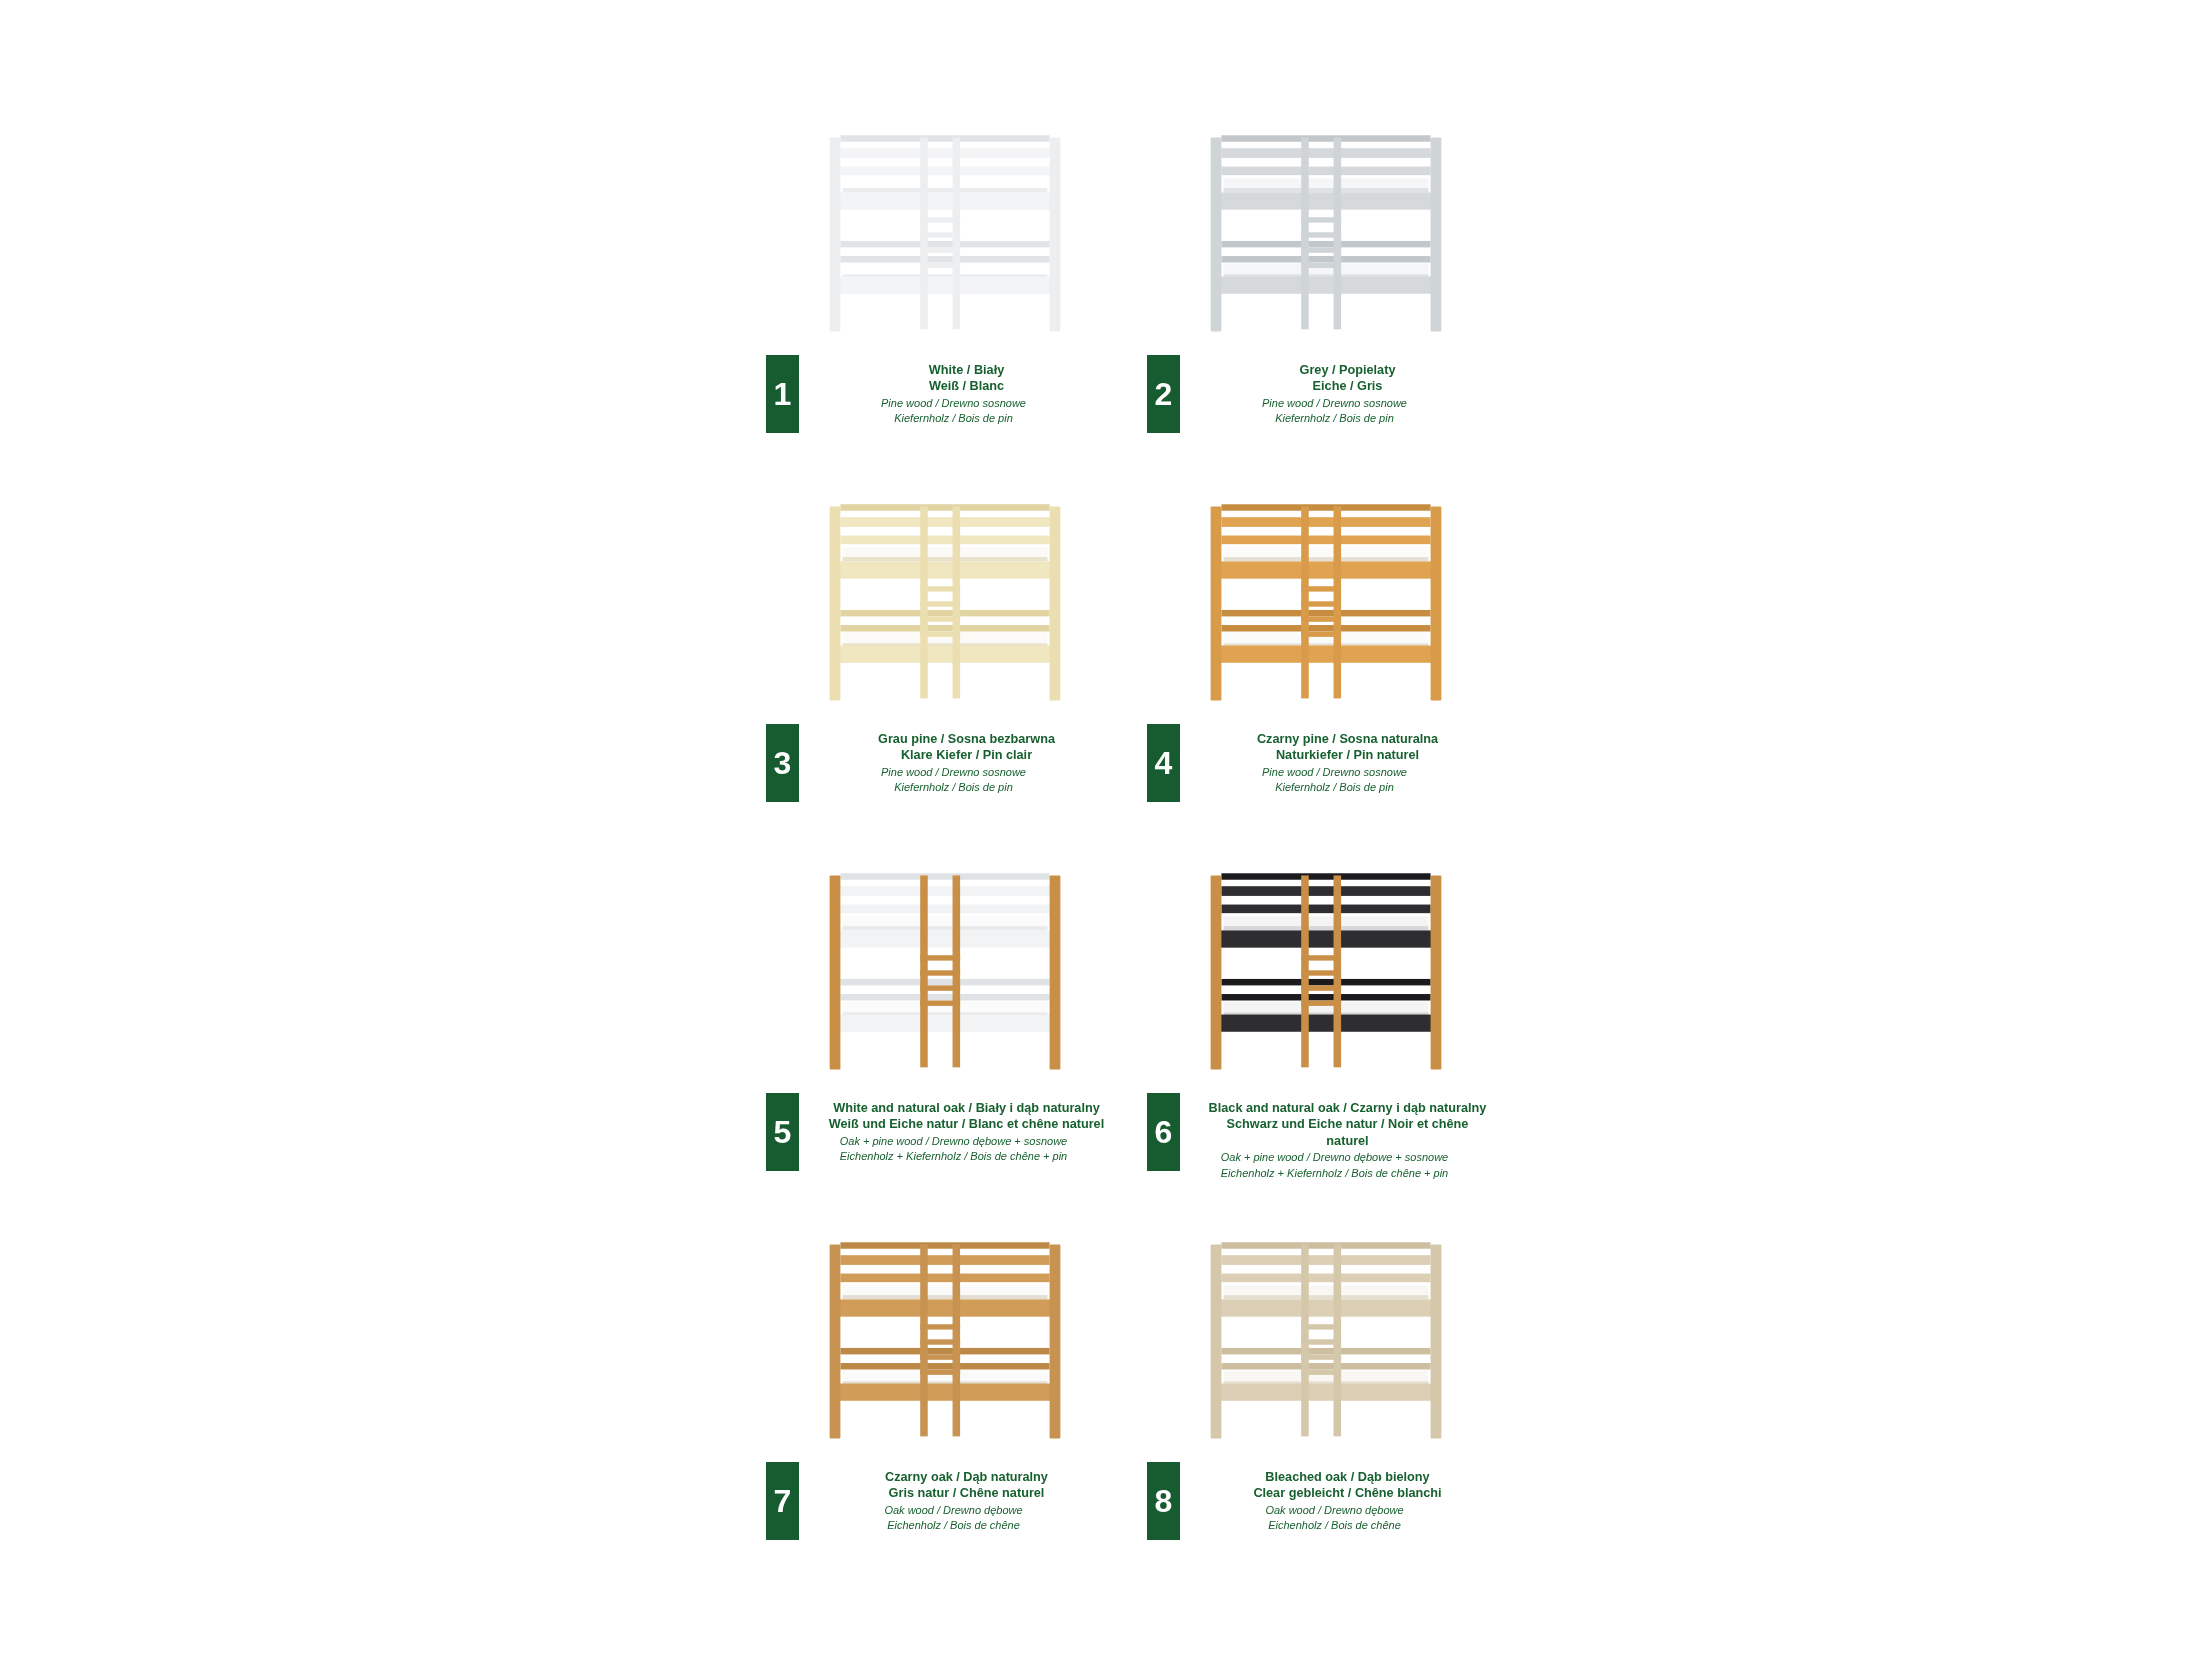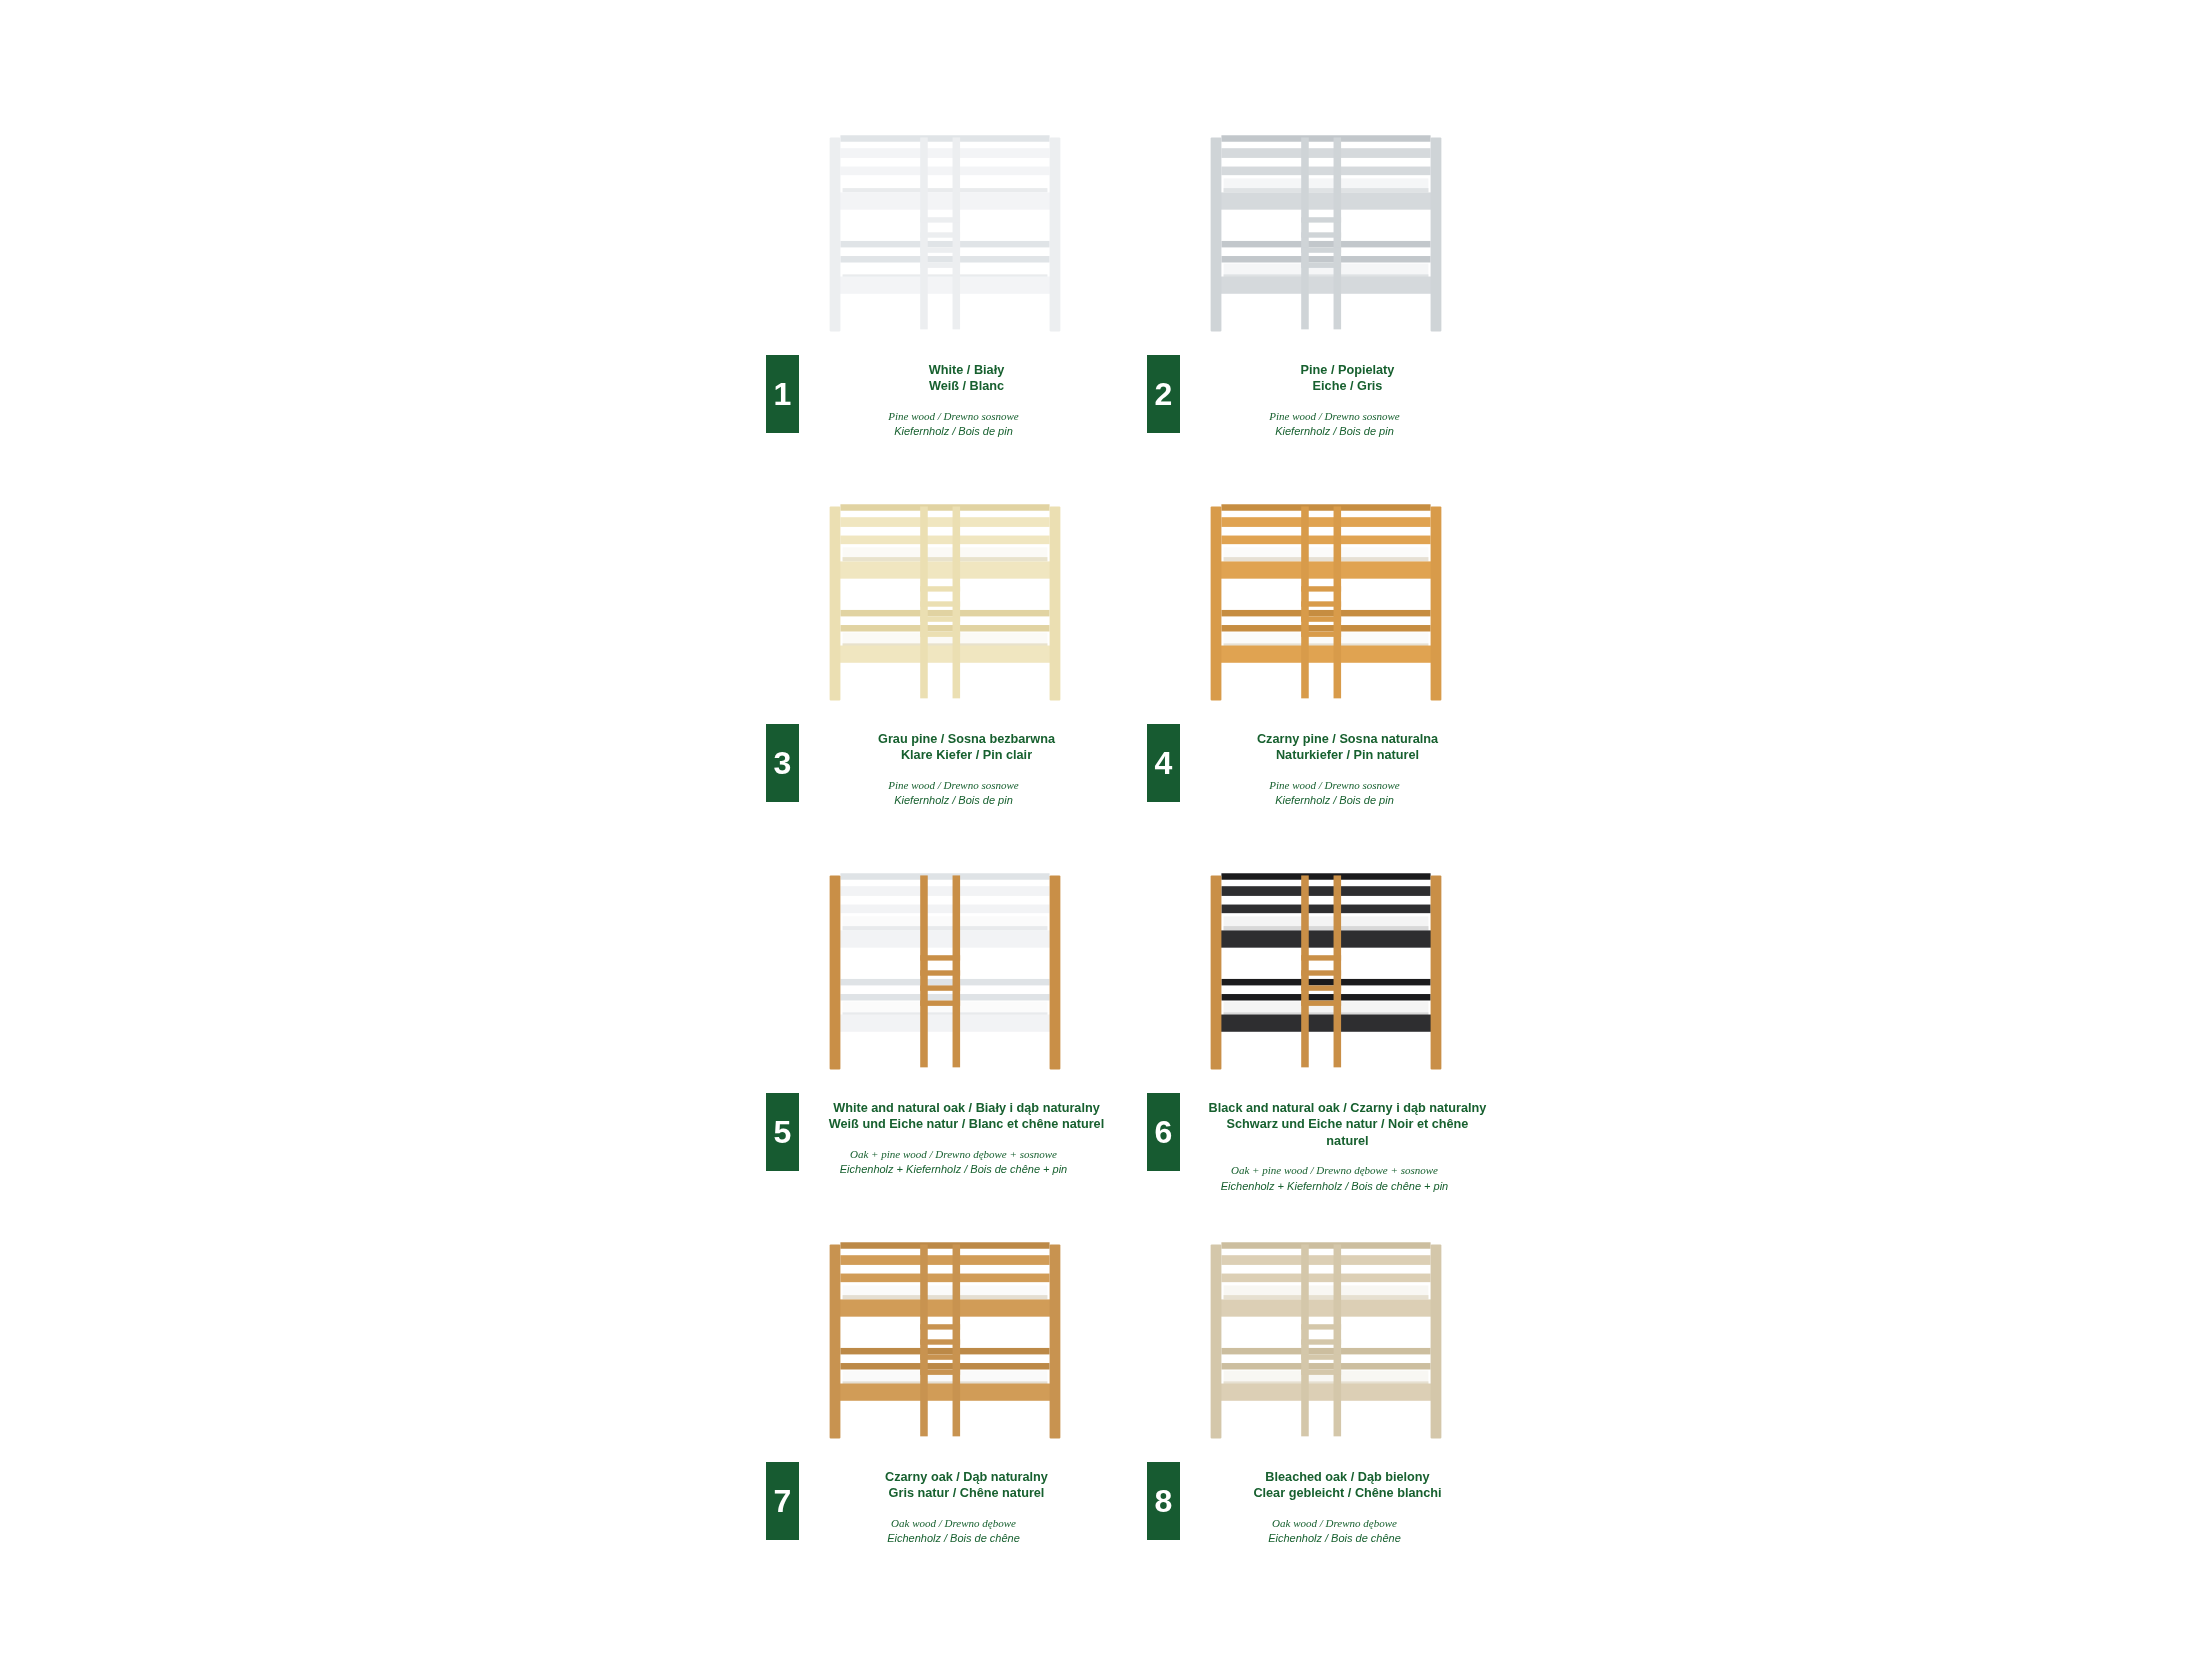--- a/index.html
+++ b/index.html
@@ -41,21 +41,21 @@
     flex: 0 0 auto;
   }
   .texts {
     flex: 1 1 auto;
     text-align: center;
     color: var(--text-green, #17602f);
     margin-top: 6.6px;
   }
   .name { font-size: 12.7px; font-weight: 700; line-height: 16.5px; margin-left: 26px; }
   .material { font-size: 11px; font-style: italic; line-height: 15.4px; }
-  .material.first { margin-top: 14px; font-family: Liberation Serif, serif; }
+  .material.first { margin-top: 1px; }
 </style>
 </head>
 <body style="--badge-green: #175b31; --text-green: #17602f; background: rgb(255, 255, 255);">
 
 <div class="variant-grid">
   <article class="card">
     <div class="bed-wrap">
       <svg class="bed" viewBox="0 0 230 200" xmlns="http://www.w3.org/2000/svg" style="--f: #f3f4f6; --fs: #e0e4e7; --p: #eceef0; --m: #ffffff; --ms: #e9ebed;">
 
         <g>
@@ -143,21 +143,21 @@
           <rect class="p" x="92" y="118" width="37" height="5"></rect>
           <rect class="p" x="92" y="132" width="37" height="5"></rect>
         </g>
       </svg>
     </div>
     <div class="label-row">
       <div class="badge">
         <span>2</span>
       </div>
       <div class="texts">
-        <div class="name">Pine / Popielaty</div>
+        <div class="name">Grey / Popielaty</div>
         <div class="name">Eiche / Gris</div>
         <div class="material first">Pine wood / Drewno sosnowe</div>
         <div class="material">Kiefernholz / Bois de pin</div>
       </div>
     </div>
   </article>
 
   <article class="card">
     <div class="bed-wrap">
       <svg class="bed" viewBox="0 0 230 200" xmlns="http://www.w3.org/2000/svg" style="--f: #f0e6c0; --fs: #e1d3a2; --p: #ebdfb2; --m: #fbfaf6; --ms: #e8e2cc;">

